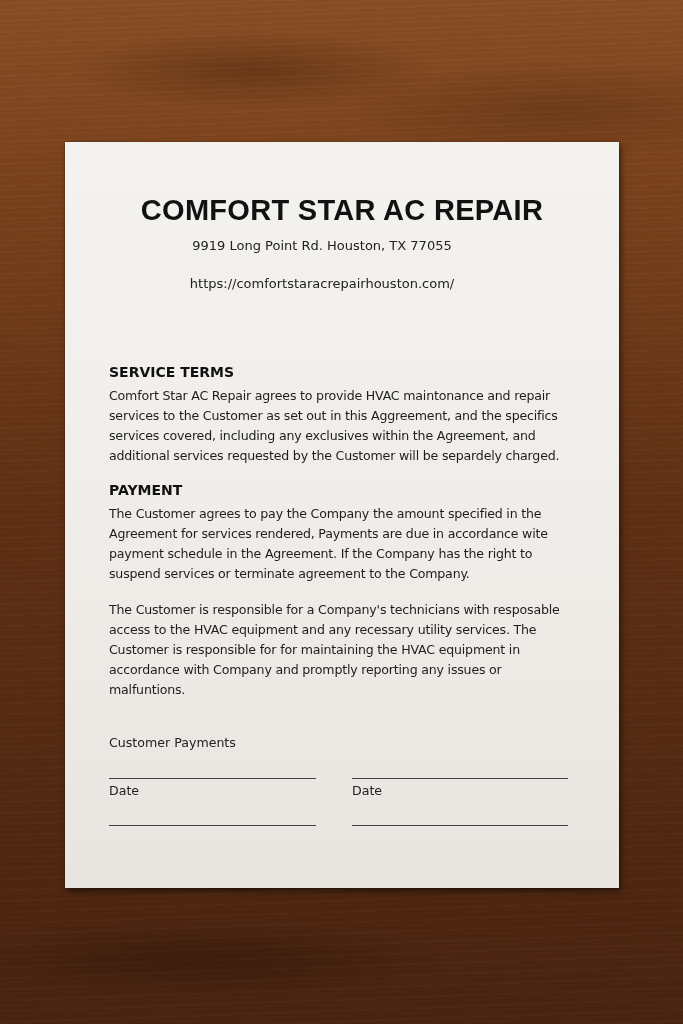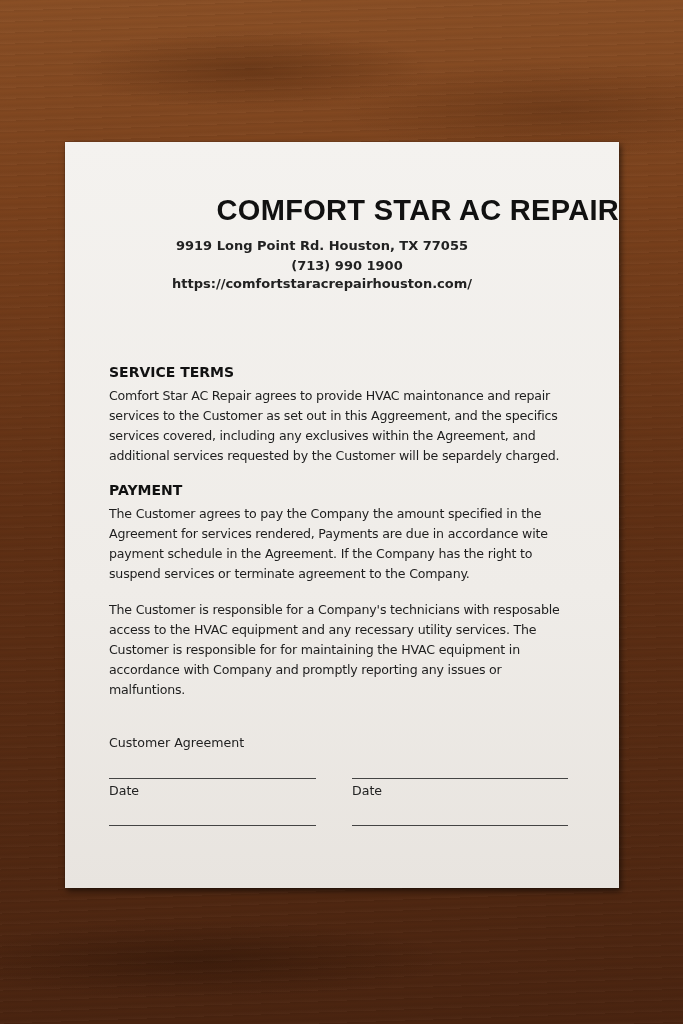--- a/index.html
+++ b/index.html
@@ -13,25 +13,25 @@
       linear-gradient(180deg, #8a4f25 0%, #7a411c 20%, #603014 50%, #552a12 75%, #4a2410 100%);
     font-family: "DejaVu Sans", sans-serif;
   }
   .paper {
     position:absolute; left:65px; top:142px; width:554px; height:746px;
     background: linear-gradient(180deg, #f4f2ef 0%, #efece8 60%, #e8e4df 100%);
     box-shadow: 2px 3px 6px rgba(0,0,0,0.55), 0 0 1px rgba(0,0,0,0.4);
     color:#1a1a1a;
   }
   .company {
-    position:absolute; left:0; width:100%; top:52px; text-align:right;
+    position:absolute; left:0; width:100%; top:52px; text-align:center;
     font-family:"Liberation Sans", sans-serif; font-weight:bold; font-size:29px;
     letter-spacing:0.3px; color:#111;
   }
-  .contact { position:absolute; left:0; width:100%; font-size:13px; color:#222; text-align:center;font-weight:bold; }
+  .contact { position:absolute; left:0; width:100%; font-size:13px; color:#222; text-align:center; }
   .addr { top:96px; left:-20px; }
   .phone { top:116px; left:5px; }
   .url { top:134px; left:-20px; }
   .doc-title {
     position:absolute; left:0; width:100%; top:172px; text-align:center;
     font-family:"Liberation Sans", sans-serif; font-weight:bold; font-size:23px; color:#111;
   }
   .section { position:absolute; left:44px; width:470px; }
   .section h2 {
     margin:0 0 6px 0; font-size:14px; font-weight:bold; color:#111;
@@ -46,39 +46,38 @@
   .s3 { top:458px; }
   .sig-label { position:absolute; font-size:12.6px; color:#222; }
   .sig-line { position:absolute; height:1px; background:#444; }
 </style>
 </head>
 <body>
 
 <div class="paper">
   <div class="company">COMFORT STAR AC REPAIR</div>
   <div class="contact addr">9919 Long Point Rd. Houston, TX 77055</div>
-  <div class="contact phone">(713) 990 1900</div>
   <div class="contact url">https://comfortstaracrepairhouston.com/</div>
 
 
   <div class="section s2">
     <h2>PAYMENT</h2>
     <p>The Customer agrees to pay the Company the amount specified in the Agreement for services rendered, Payments are due in accordance wite payment schedule in the Agreement. If the Company has the right to suspend services or terminate agreement to the Company.</p>
   </div>
 
   <div class="section s1">
     <h2>SERVICE TERMS</h2>
     <p>Comfort Star AC Repair agrees to provide HVAC maintonance and repair services to the Customer as set out in this Aggreement, and the specifics services covered, including any exclusives within the Agreement, and additional services requested by the Customer will be separdely charged.</p>
   </div>
 
   <div class="section s3">
     <p>The Customer is responsible for a Company's technicians with resposable access to the HVAC equipment and any recessary utility services. The Customer is responsible for for maintaining the HVAC equipment in accordance with Company and promptly reporting any issues or malfuntions.</p>
   </div>
 
-  <div class="sig-label" style="left:44px; top:593px;">Customer Agreement</div>
+  <div class="sig-label" style="left:44px; top:593px;">Customer Payments</div>
   <div class="sig-line" style="left:44px; top:636px; width:207px;"></div>
   <div class="sig-label" style="left:44px; top:641px;">Date</div>
   <div class="sig-line" style="left:44px; top:683px; width:207px;"></div>
 
   <div class="sig-line" style="left:287px; top:636px; width:216px;"></div>
   <div class="sig-label" style="left:287px; top:641px;">Date</div>
   <div class="sig-line" style="left:287px; top:683px; width:216px;"></div>
 </div>
 
 </body></html>

